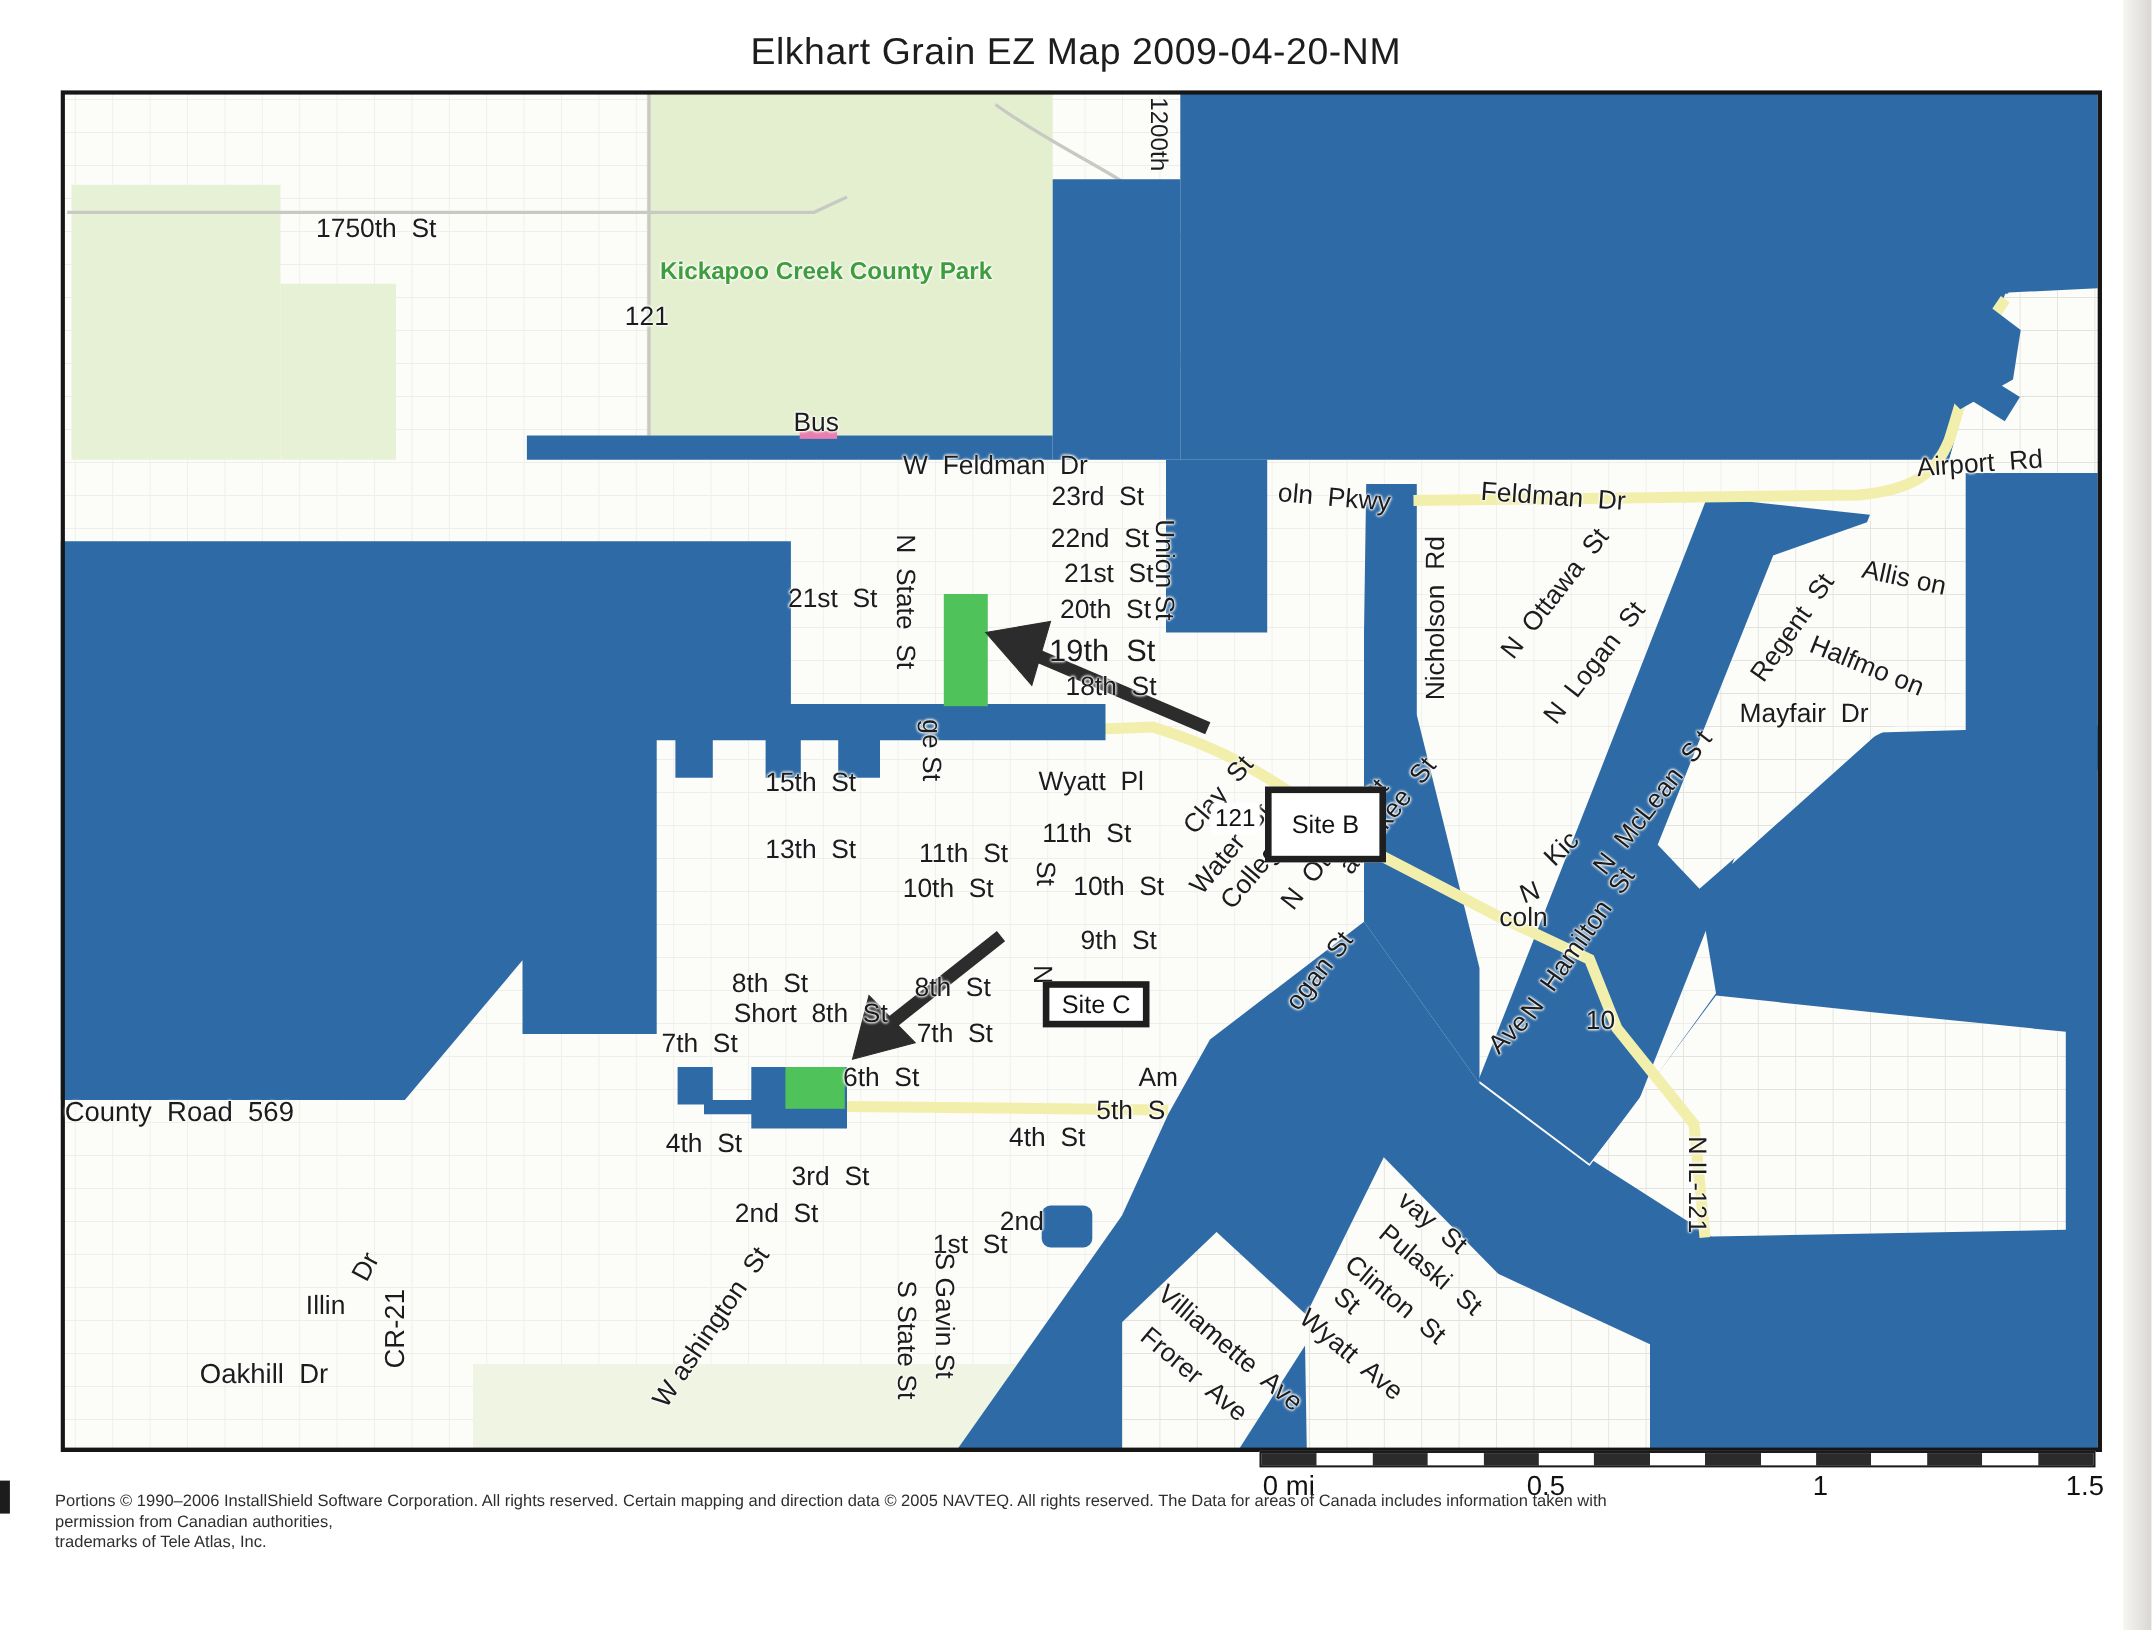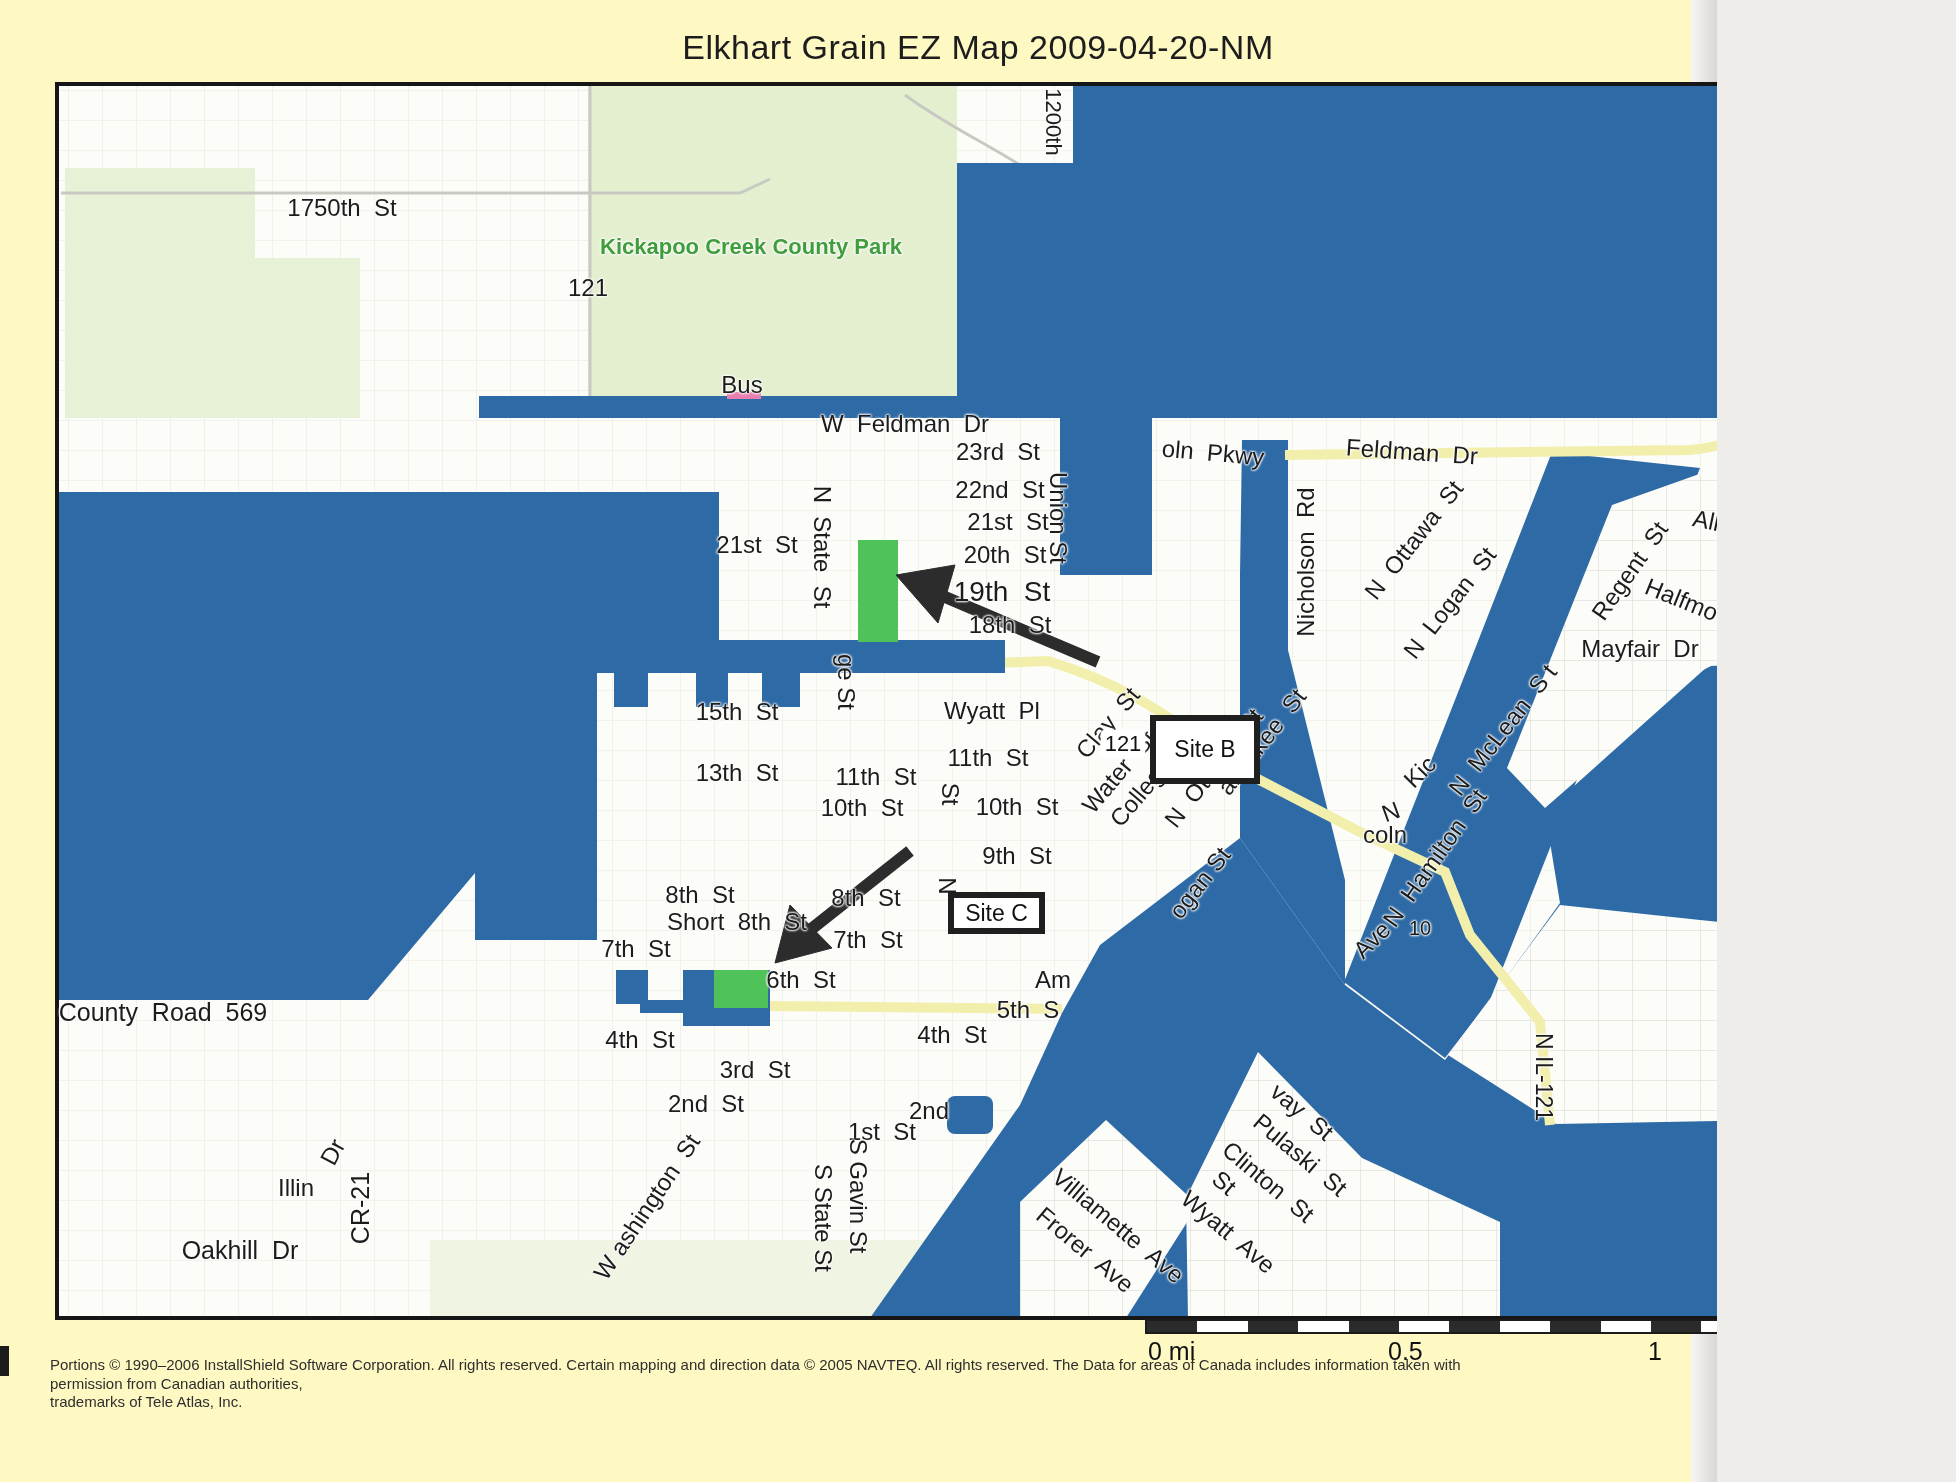--- a/index.html
+++ b/index.html
@@ -1,16 +1,16 @@
 <!DOCTYPE html>
 <html><head>
 <meta charset="utf-8">
 <style>
   html,body{margin:0;padding:0;background:#efede9;}
-  #page{position:relative;width:1717px;height:1482px;background:#fef9c3;overflow:hidden;
+  #page{position:relative;width:1956px;height:1482px;background:#ffffff;overflow:hidden;
         font-family:"Liberation Sans", sans-serif;}
   #page-edge{position:absolute;right:0;top:0;width:26px;height:100%;
         background:linear-gradient(to right,#f8f6f3,#d9d7d3);}
   #corner-mark{position:absolute;left:0;top:1346px;width:9px;height:30px;background:#1c1c1c;}
   #title{position:absolute;left:0;top:28px;width:1956px;text-align:center;
         font-size:34px;color:#1d1d1d;letter-spacing:0.5px;}
   #map{position:absolute;left:55px;top:82px;width:1856px;height:1238px;}
   #map svg{position:absolute;left:0;top:0;}
   .label{position:absolute;white-space:pre;color:#1c1c1c;
         text-shadow:0 0 2px #fff,0 0 2px #fff,0 0 3px #fff,0 0 3px #fff;line-height:1;}
@@ -156,21 +156,21 @@
       <span class="label" style="left: 1053px; top: 641px; font-size: 24px; transform: translate(-50%, -50%) rotate(-50deg);">Clay  St</span>
       <span class="label" style="left: 1064px; top: 690px; font-size: 24px; transform: translate(-50%, -50%) rotate(-50deg);">Water  St</span>
       <span class="label" style="left: 1103px; top: 690px; font-size: 24px; transform: translate(-50%, -50%) rotate(-50deg);">College  Ave</span>
       <span class="label" style="left: 1159px; top: 686px; font-size: 24px; transform: translate(-50%, -50%) rotate(-52deg);">N  Ottawa  St</span>
       <span class="label" style="left: 1207px; top: 660px; font-size: 24px; transform: translate(-50%, -50%) rotate(-52deg);">ankakee  St</span>
       <span class="label" style="left: 1365px; top: 690px; font-size: 24px; transform: translate(-50%, -50%) rotate(-45deg);">Kic</span>
       <span class="label" style="left: 1336px; top: 730px; font-size: 24px; transform: translate(-50%, -50%) rotate(-20deg);">N</span>
       <span class="label" style="left: 1330px; top: 753px; font-size: 24px; transform: translate(-50%, -50%) rotate(0deg);">coln</span>
       <span class="label" style="left: 1380px; top: 776px; font-size: 24px; transform: translate(-50%, -50%) rotate(-55deg);">N  Hamilton  St</span>
       <span class="label" style="left: 1448px; top: 648px; font-size: 24px; transform: translate(-50%, -50%) rotate(-52deg);">N  McLean  S t</span>
-      <span class="label" style="left: 1365px; top: 846px; font-size: 20px; transform: translate(-50%, -50%) rotate(0deg);">10</span>
+      <span class="label" style="left: 1400px; top: 846px; font-size: 24px; transform: translate(-50%, -50%) rotate(0deg);">10</span>
       <span class="label" style="left: 1317px; top: 858px; font-size: 24px; transform: translate(-50%, -50%) rotate(-45deg);">Ave</span>
       <span class="label" style="left: 1145px; top: 801px; font-size: 24px; transform: translate(-50%, -50%) rotate(-52deg);">ogan St</span>
       <span class="label" style="left: 645px; top: 813px; font-size: 24px; transform: translate(-50%, -50%) rotate(0deg);">8th  St</span>
       <span class="label" style="left: 811px; top: 816px; font-size: 24px; transform: translate(-50%, -50%) rotate(0deg);">8th  St</span>
       <span class="label" style="left: 682px; top: 840px; font-size: 24px; transform: translate(-50%, -50%) rotate(0deg);">Short  8th  St</span>
       <span class="label" style="left: 581px; top: 867px; font-size: 24px; transform: translate(-50%, -50%) rotate(0deg);">7th  St</span>
       <span class="label" style="left: 813px; top: 858px; font-size: 24px; transform: translate(-50%, -50%) rotate(0deg);">7th  St</span>
       <span class="label" style="left: 746px; top: 898px; font-size: 24px; transform: translate(-50%, -50%) rotate(0deg);">6th  St</span>
       <span class="label" style="left: 998px; top: 898px; font-size: 24px; transform: translate(-50%, -50%) rotate(0deg);">Am</span>
       <span class="label" style="left: 973px; top: 928px; font-size: 24px; transform: translate(-50%, -50%) rotate(0deg);">5th  S</span>

